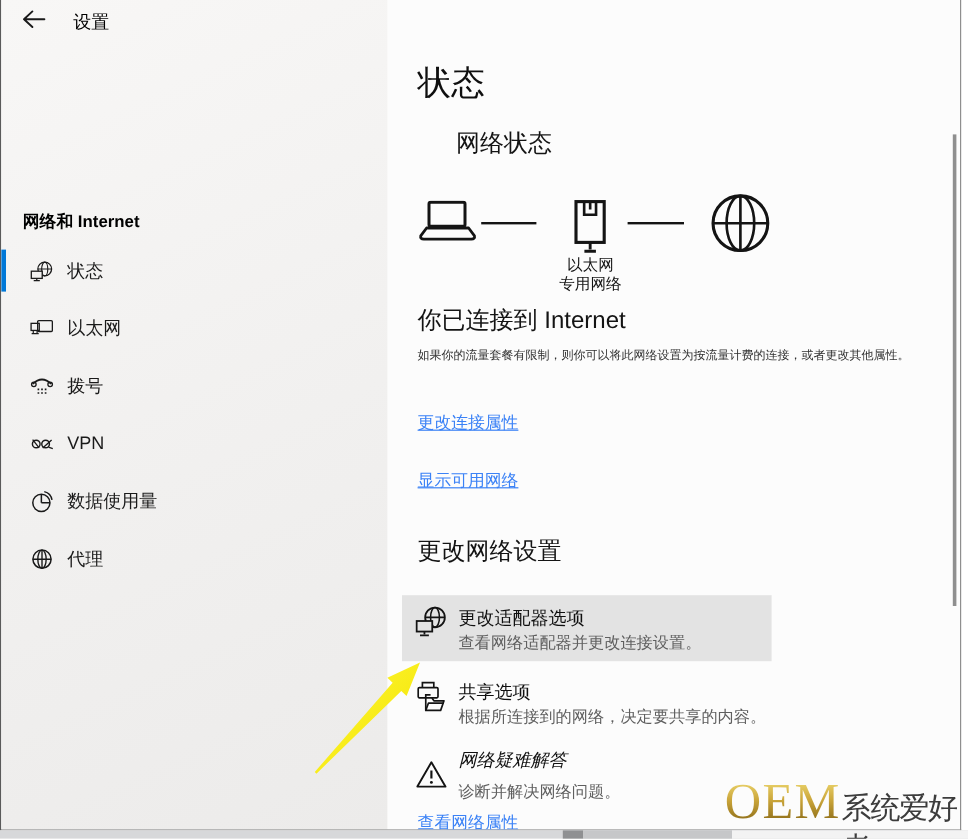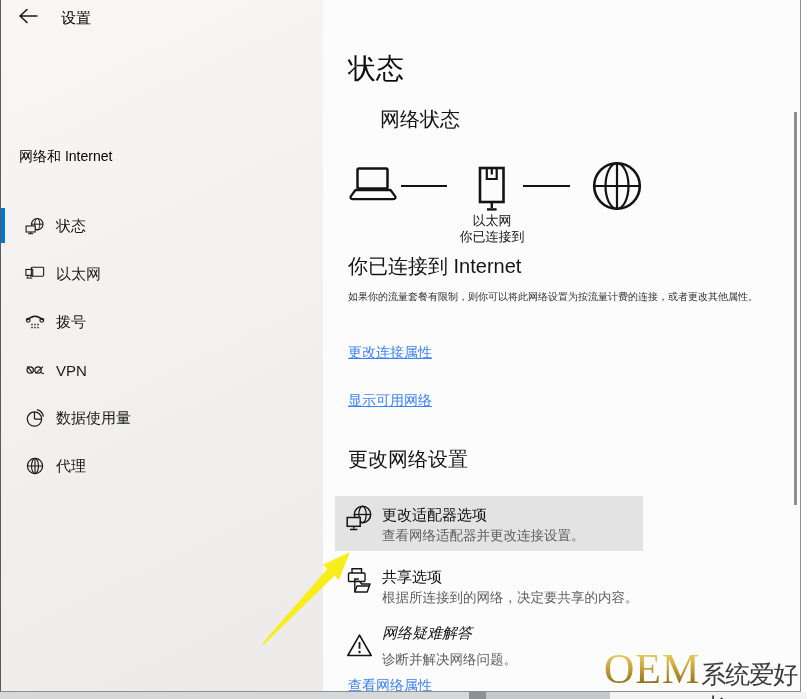--- a/index.html
+++ b/index.html
@@ -43,21 +43,21 @@
   .search-box {
     left:18px; top:103px; width:288px; height:33px;
     border:2px solid #17568f; background:#fff; display:flex; align-items:center;
   }
   .search-input {
     flex:1; border:none; outline:none; background:transparent;
     font-family:"Liberation Sans",sans-serif; font-size:14px; color:#333; padding-left:9px;
   }
   .search-input::placeholder { color:#8c8c8c; opacity:1; }
   .search-box svg { margin-right:9px; flex:0 0 auto; }
-  .section-title { left:18px; top:148px; font-size:14px; font-weight:normal; color:#000; }
+  .section-title { left:18px; top:176px; font-size:14px; font-weight:bold; color:#000; }
 
   .nav-item { left:0; width:322px; height:44px; cursor:pointer; }
   .nav-item .icon { position:absolute; left:24px; top:50%; transform:translateY(-50%); width:20px; height:20px; }
   .nav-item .label { position:absolute; left:55px; top:50%; transform:translateY(-50%); font-size:15px; color:#1a1a1a; }
   .accent-bar { position:absolute; left:0; top:4px; width:4px; height:35px; background:#0078d7; }
 
   
   .page-title { left:25px; top:50px; font-size:28px; color:#0f0f0f; }
   .h2 { font-size:20px; color:#141414; }
   .h-network { left:25px; top:106px;margin-left:32px; }
@@ -207,21 +207,21 @@
         <path d="M9 43.4 H18.6" stroke="#141414" stroke-width="2.4"></path>
       </svg>
       <div class="wire2"></div>
       <svg class="glb" width="52" height="52" viewBox="0 0 52 52">
         <circle cx="26" cy="26" r="22.8" stroke="#141414" stroke-width="2.6" fill="none"></circle>
         <path d="M3.5 26 H48.5 M26 3.5 V48.5" stroke="#141414" stroke-width="2.2"></path>
         <ellipse cx="26" cy="26" rx="11.5" ry="22.8" stroke="#141414" stroke-width="2.2" fill="none"></ellipse>
       </svg>
       <div class="conn-label">
         <div>以太网</div>
-        <div>你已连接到</div>
+        <div>专用网络</div>
       </div>
     </div>
 
     <div class="abs h2 h-connected">你已连接到 Internet</div>
     <div class="abs body-text">如果你的流量套餐有限制，则你可以将此网络设置为按流量计费的连接，或者更改其他属性。</div>
 
     <a class="abs link link-1">更改连接属性</a>
     <a class="abs link link-2">显示可用网络</a>
 
     <div class="abs h2 h-change">更改网络设置</div>

